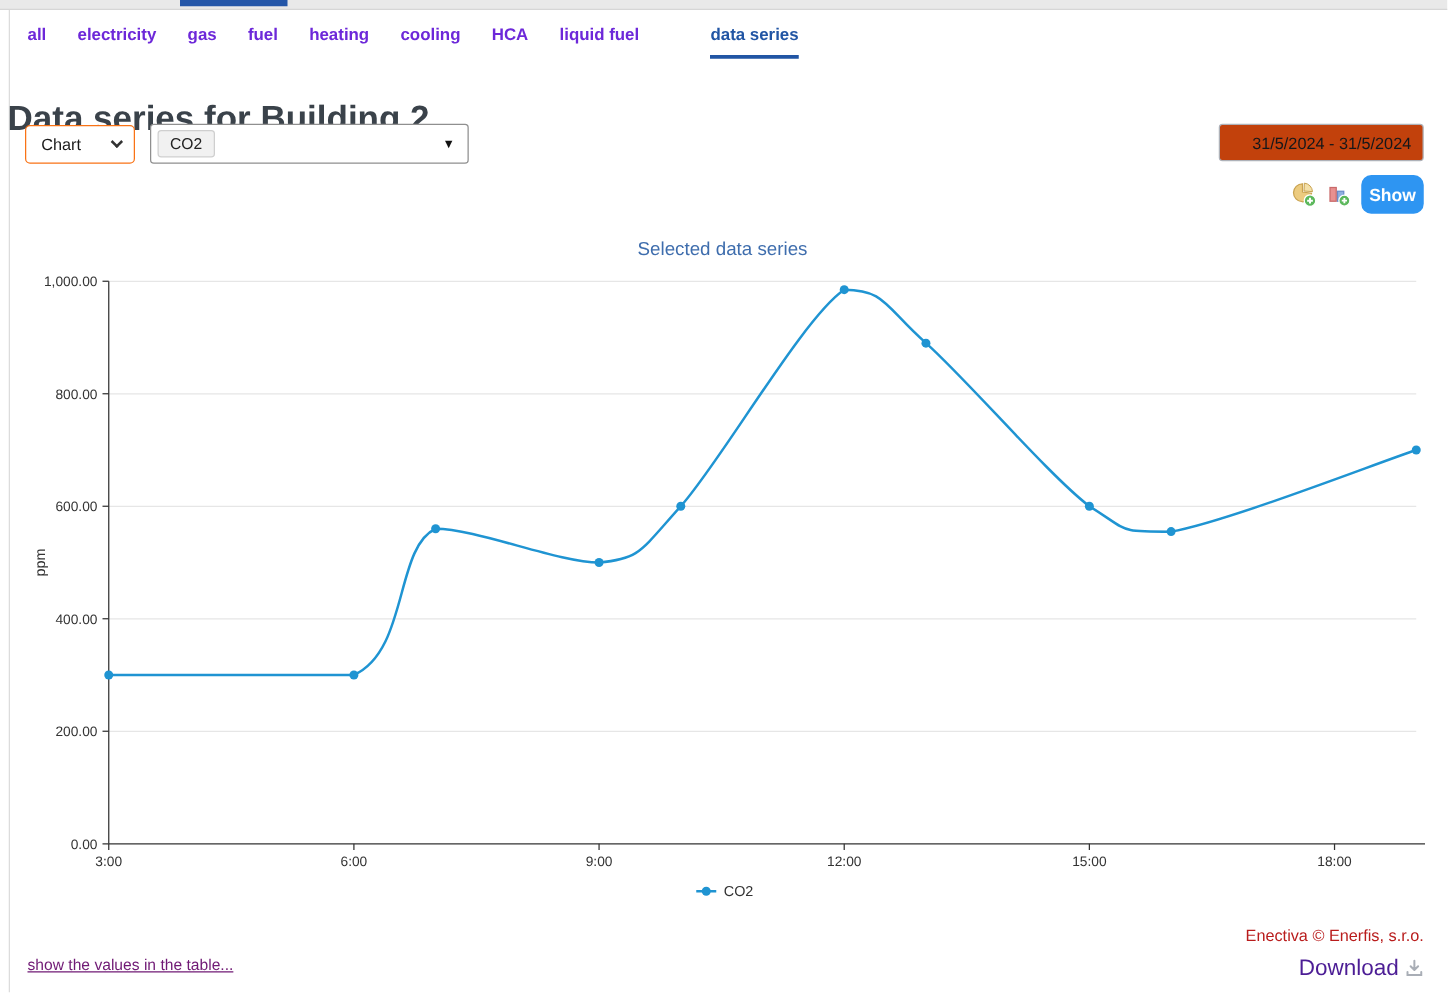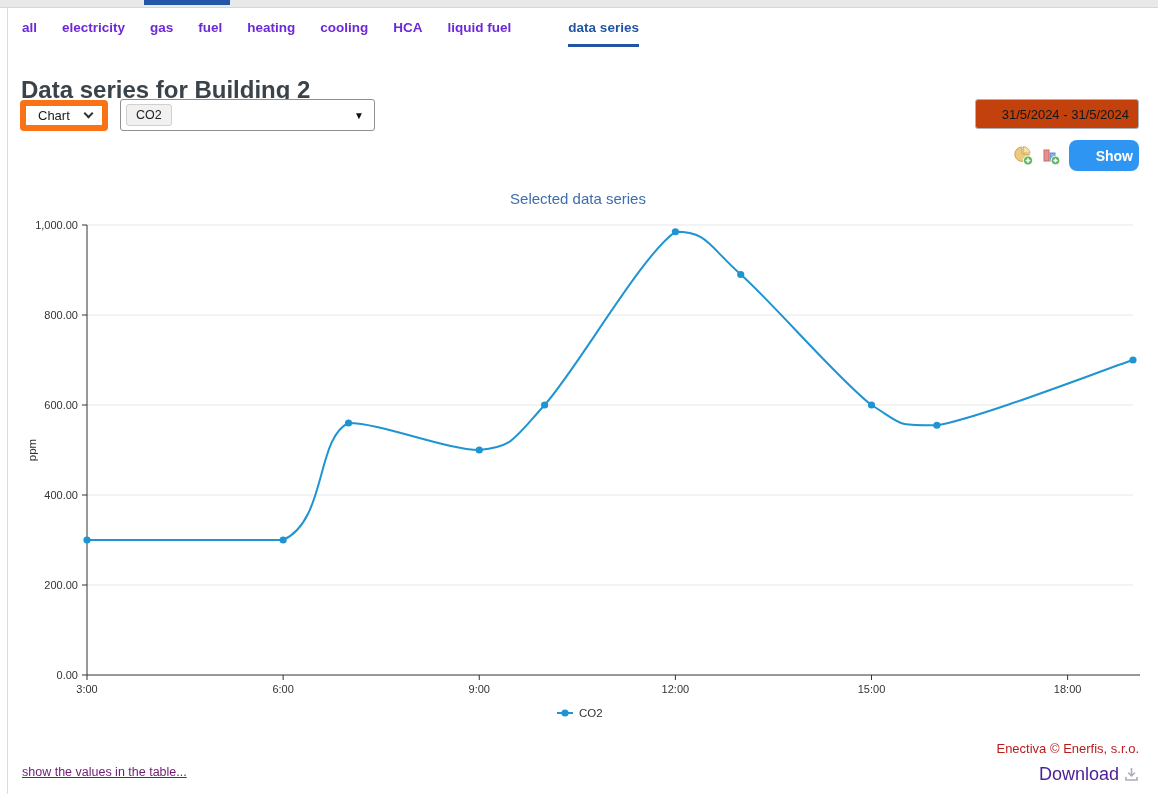--- a/index.html
+++ b/index.html
@@ -11,36 +11,36 @@
   
   .top-strip { position:absolute; left:0; top:0; width:1158px; height:8px; background:#e9e9e9; border-bottom:1px solid #d6d6d6; }
   .top-strip-blue { position:absolute; left:144px; top:0; width:86px; height:5px; background:#2456a8; }
   .left-hairline { position:absolute; left:7px; top:8px; bottom:0; width:1px; background:#dcdcdc; }
 
   
   .tabs { position:absolute; left:22px; top:20px; display:flex; gap:25px; align-items:flex-start; }
   .tab { font-size:13.5px; font-weight:bold; color:#6d28d9; padding-bottom:9px; border-bottom:3px solid transparent; cursor:pointer; white-space:nowrap; }
   .tab.active { color:#2155a4; border-bottom-color:#2155a4;margin-left:32px; }
 
-  .page-title { position:absolute; left:21px; top:60px; font-size:24px; font-weight:bold; color:#3a424a; }
+  .page-title { position:absolute; left:6px; top:60px; font-size:28px; font-weight:bold; color:#3a424a; }
 
   
-  .view-select { position:absolute; left:20px; top:100px; width:88px; height:31px; border:6px solid #f97316; border-radius:4px; background:#fff;
+  .view-select { position:absolute; left:20px; top:100px; width:88px; height:31px; border:1px solid #f97316; border-radius:4px; background:#fff;
     display:flex; align-items:center; justify-content:space-between; padding:0 10px 0 12px; font-size:13px; color:#1a1a1a; cursor:pointer; }
   .chev { width:7px; height:7px; border-right:2px solid #333; border-bottom:2px solid #333; transform:rotate(45deg); margin-top:-4px; }
   .series-select { position:absolute; left:120px; top:99px; width:255px; height:32px; border:1px solid #8f8f8f; border-radius:3px; background:#fff;
     display:flex; align-items:center; padding:0 10px 0 5px; cursor:pointer; }
   .chip { background:#f1f1f1; border:1px solid #cfcfcf; border-radius:3px; padding:3px 9px; font-size:12.5px; color:#222; }
   .caret-down { margin-left:auto; font-size:10px; color:#111; }
   .date-input { position:absolute; left:975px; top:99px; width:164px; height:30px; border:1px solid #aeb2b9; border-radius:3px; background:#c2410c;
     font-size:13px; color:#15171a; text-align:right; padding:0 9px; font-family:"Liberation Sans", sans-serif; }
 
   .action-row { position:absolute; top:140px; right:19px; display:flex; align-items:center; gap:8px; height:31px; }
   .mini-icon { display:block; cursor:pointer; }
-  .show-btn { width:70px; height:31px; background:#2e95f2; border:none; border-radius:8px; color:#fff; font-weight:bold; font-size:14px; cursor:pointer; font-family:"Liberation Sans", sans-serif;text-align:right; }
+  .show-btn { width:50px; height:31px; background:#2e95f2; border:none; border-radius:8px; color:#fff; font-weight:bold; font-size:14px; cursor:pointer; font-family:"Liberation Sans", sans-serif; }
 
   .chart-svg { position:absolute; left:0; top:185px; }
 
   .table-link { position:absolute; left:22px; top:765px; font-size:12.5px; color:#701a75; text-decoration:underline; cursor:pointer; }
   .brand { position:absolute; right:19px; top:741px; font-size:13px; color:#b91c1c; }
   .download { position:absolute; right:19px; top:764px; font-size:18px; color:#4c1d95; display:flex; align-items:center; gap:5px; cursor:pointer; }
 </style>
 </head>
 <body>
 

